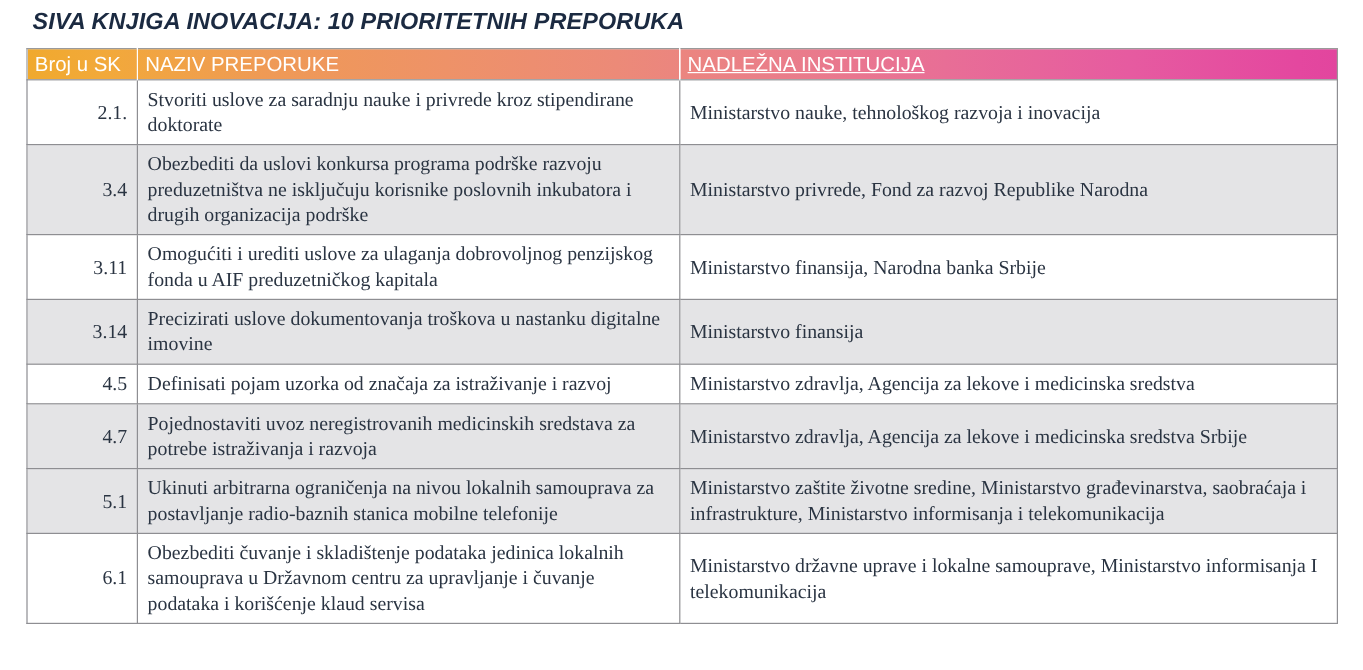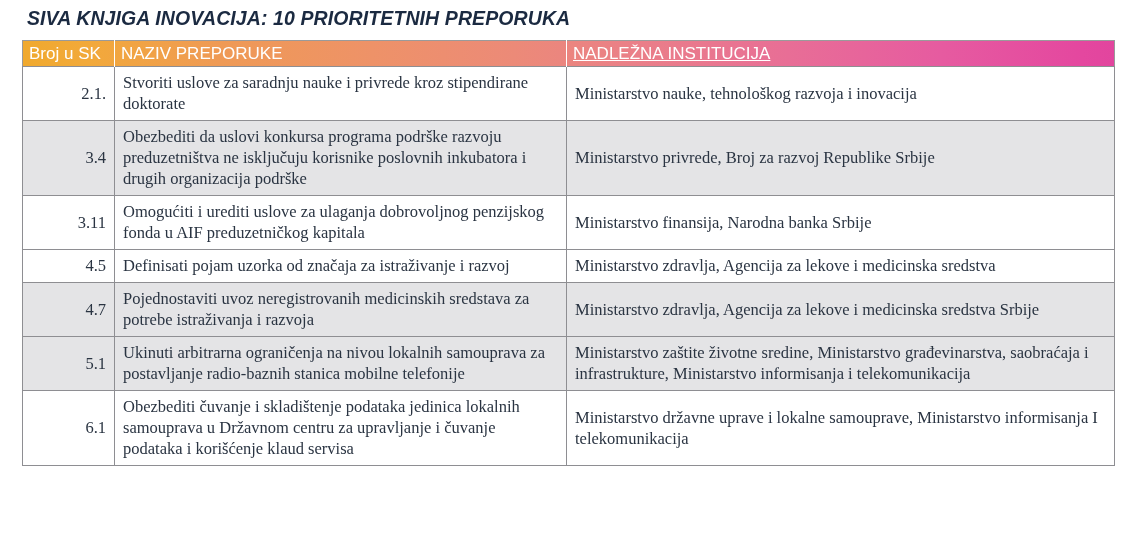--- a/index.html
+++ b/index.html
@@ -124,29 +124,34 @@
 
         <tr class="plain">
           <td class="num">2.1.</td>
           <td>Stvoriti uslove za saradnju nauke i privrede kroz stipendirane doktorate</td>
           <td>Ministarstvo nauke, tehnološkog razvoja i inovacija</td>
         </tr>
 
         <tr class="alt">
           <td class="num">3.4</td>
           <td>Obezbediti da uslovi konkursa programa podrške razvoju preduzetništva ne isključuju korisnike poslovnih inkubatora i drugih organizacija podrške</td>
-          <td>Ministarstvo privrede, Broj za razvoj Republike Srbije</td>
+          <td>Ministarstvo privrede, Fond za razvoj Republike Narodna</td>
         </tr>
 
         <tr class="plain">
           <td class="num">3.11</td>
           <td>Omogućiti i urediti uslove za ulaganja dobrovoljnog penzijskog fonda u AIF preduzetničkog kapitala</td>
           <td>Ministarstvo finansija, Narodna banka Srbije</td>
         </tr>
 
+        <tr class="alt">
+          <td class="num">3.14</td>
+          <td>Precizirati uslove dokumentovanja troškova u nastanku digitalne imovine</td>
+          <td>Ministarstvo finansija</td>
+        </tr>
 
         <tr class="plain">
           <td class="num">4.5</td>
           <td>Definisati pojam uzorka od značaja za istraživanje i razvoj</td>
           <td>Ministarstvo zdravlja, Agencija za lekove i medicinska sredstva</td>
         </tr>
 
         <tr class="alt">
           <td class="num">4.7</td>
           <td>Pojednostaviti uvoz neregistrovanih medicinskih sredstava za potrebe istraživanja i razvoja</td>

